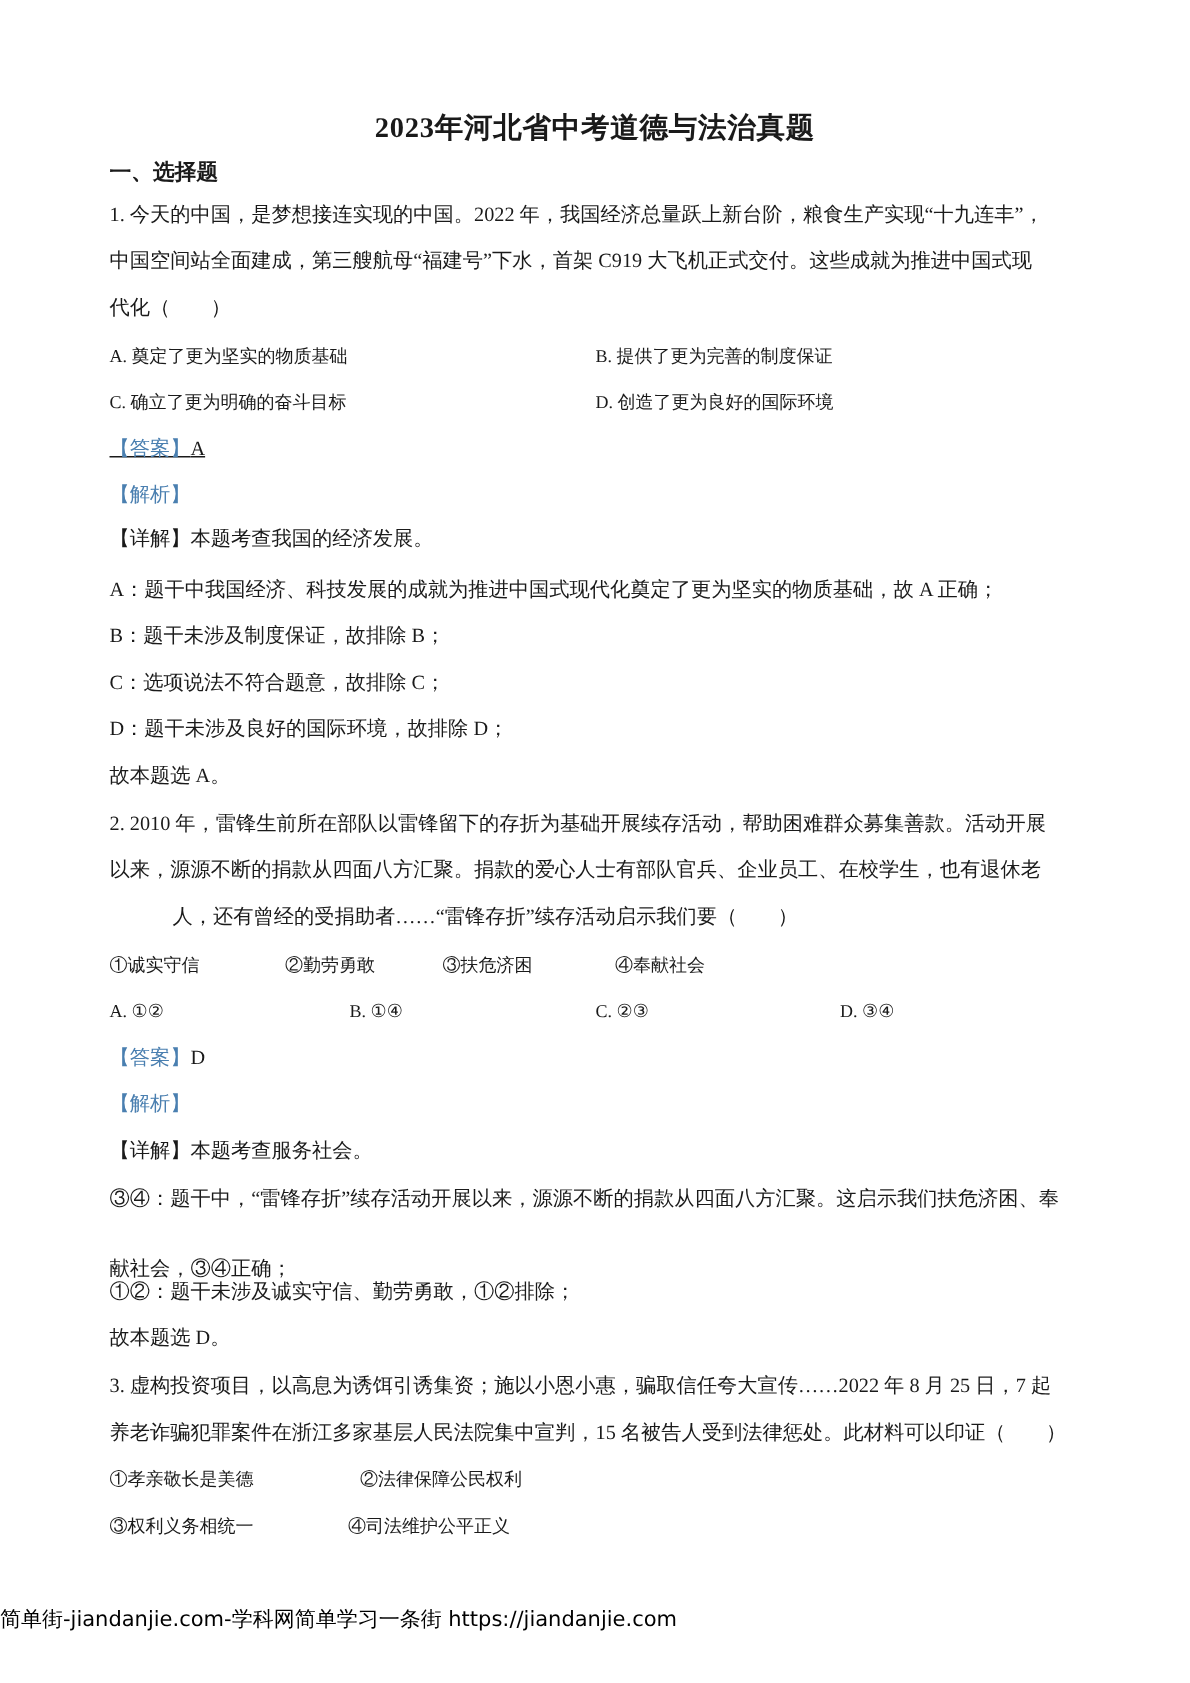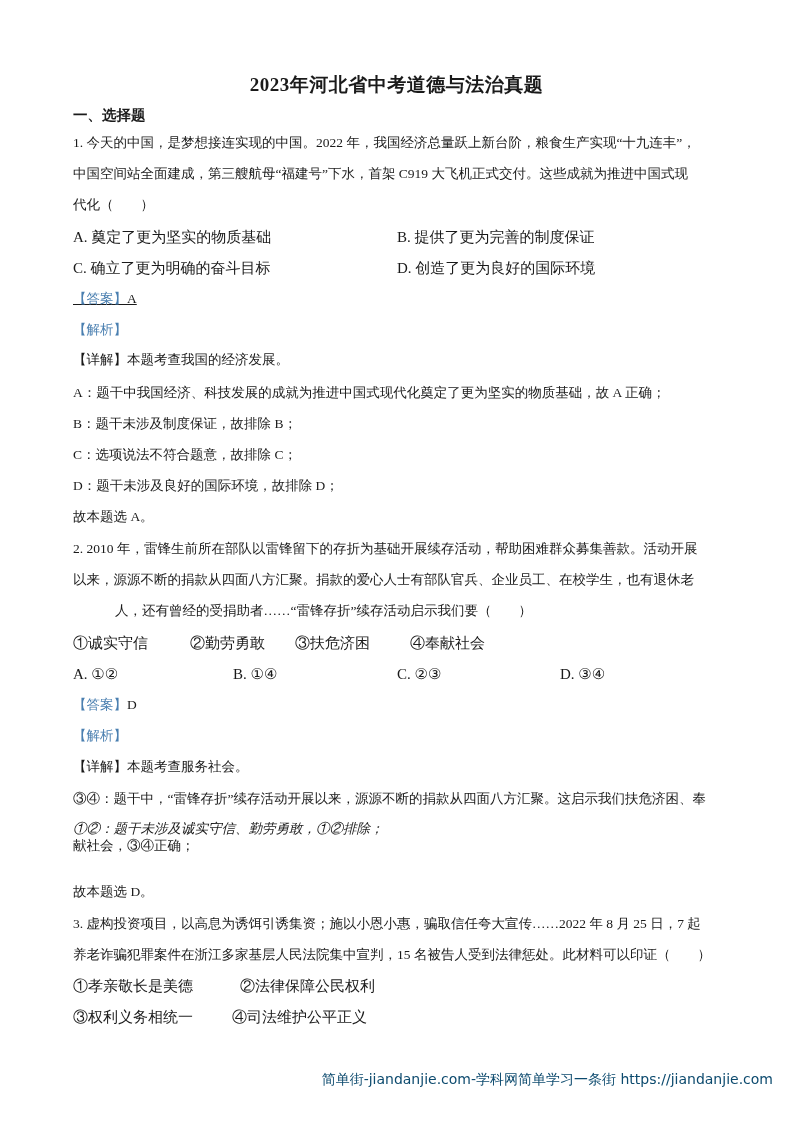--- a/index.html
+++ b/index.html
@@ -3,23 +3,23 @@
 <meta charset="utf-8">
 <style>
   html, body { margin:0; padding:0; background:#ffffff; }
   body { width:793px; height:1122px; position:relative; overflow:hidden;
          font-family:"Liberation Serif","DejaVu Serif",serif; color:#1a1a1a; }
   .title { position:absolute; left:0; width:793px; top:72px; text-align:center;
            font-size:19px; font-weight:bold; letter-spacing:0.5px; }
   .line { position:absolute; left:73px; font-size:13.5px; white-space:nowrap; line-height:18px; }
   .section { font-weight:bold; font-size:14.5px; }
   .label { color:#4a7fb0; }
-  .opt { position:absolute; font-size:15px; white-space:nowrap; line-height:18px; }
-  .footer { position:absolute; left:0; width:773px; top:1071px; text-align:right;
-            font-family:"DejaVu Sans",sans-serif; font-size:14px; color:#0c4a6e; }
+  .opt { position:absolute; font-size:12px; white-space:nowrap; line-height:18px; }
+  .footer { position:absolute; left:0; width:773px; top:1071px; text-align:left;
+            font-family:"DejaVu Sans",sans-serif; font-size:14px; color:#000000; }
 </style>
 </head>
 <body>
 
 <div>
   <div class="title">2023年河北省中考道德与法治真题</div>
 
   <div class="line section" style="top:106px;">一、选择题</div>
 
   <div>
@@ -63,21 +63,21 @@
 
     <div class="line" style="top:696px;">
       <span class="label">【答案】</span><span>D</span>
     </div>
     <div class="line label" style="top:727px;">【解析】</div>
     <div class="line" style="top:758px;">
       <span>【详解】</span><span>本题考查服务社会。</span>
     </div>
     <div class="line" style="top:790px;">③④：题干中，“雷锋存折”续存活动开展以来，源源不断的捐款从四面八方汇聚。这启示我们扶危济困、奉</div>
     <div class="line" style="top:821px;margin-top:16px;">献社会，③④正确；</div>
-    <div class="line" style="top:820px;font-style:italic;">①②：题干未涉及诚实守信、勤劳勇敢，①②排除；</div>
+    <div class="line" style="top:852px;">①②：题干未涉及诚实守信、勤劳勇敢，①②排除；</div>
     <div class="line" style="top:883px;">故本题选 D。</div>
   </div>
 
   <div>
     <div class="line" style="top:915px;">3. 虚构投资项目，以高息为诱饵引诱集资；施以小恩小惠，骗取信任夸大宣传……2022 年 8 月 25 日，7 起</div>
     <div class="line" style="top:946px;">养老诈骗犯罪案件在浙江多家基层人民法院集中宣判，15 名被告人受到法律惩处。此材料可以印证（　　）</div>
 
     <div class="opt" style="left:73px; top:977px;">①孝亲敬长是美德</div>
     <div class="opt" style="left:240px; top:977px;">②法律保障公民权利</div>
     <div class="opt" style="left:73px; top:1008px;">③权利义务相统一</div>

